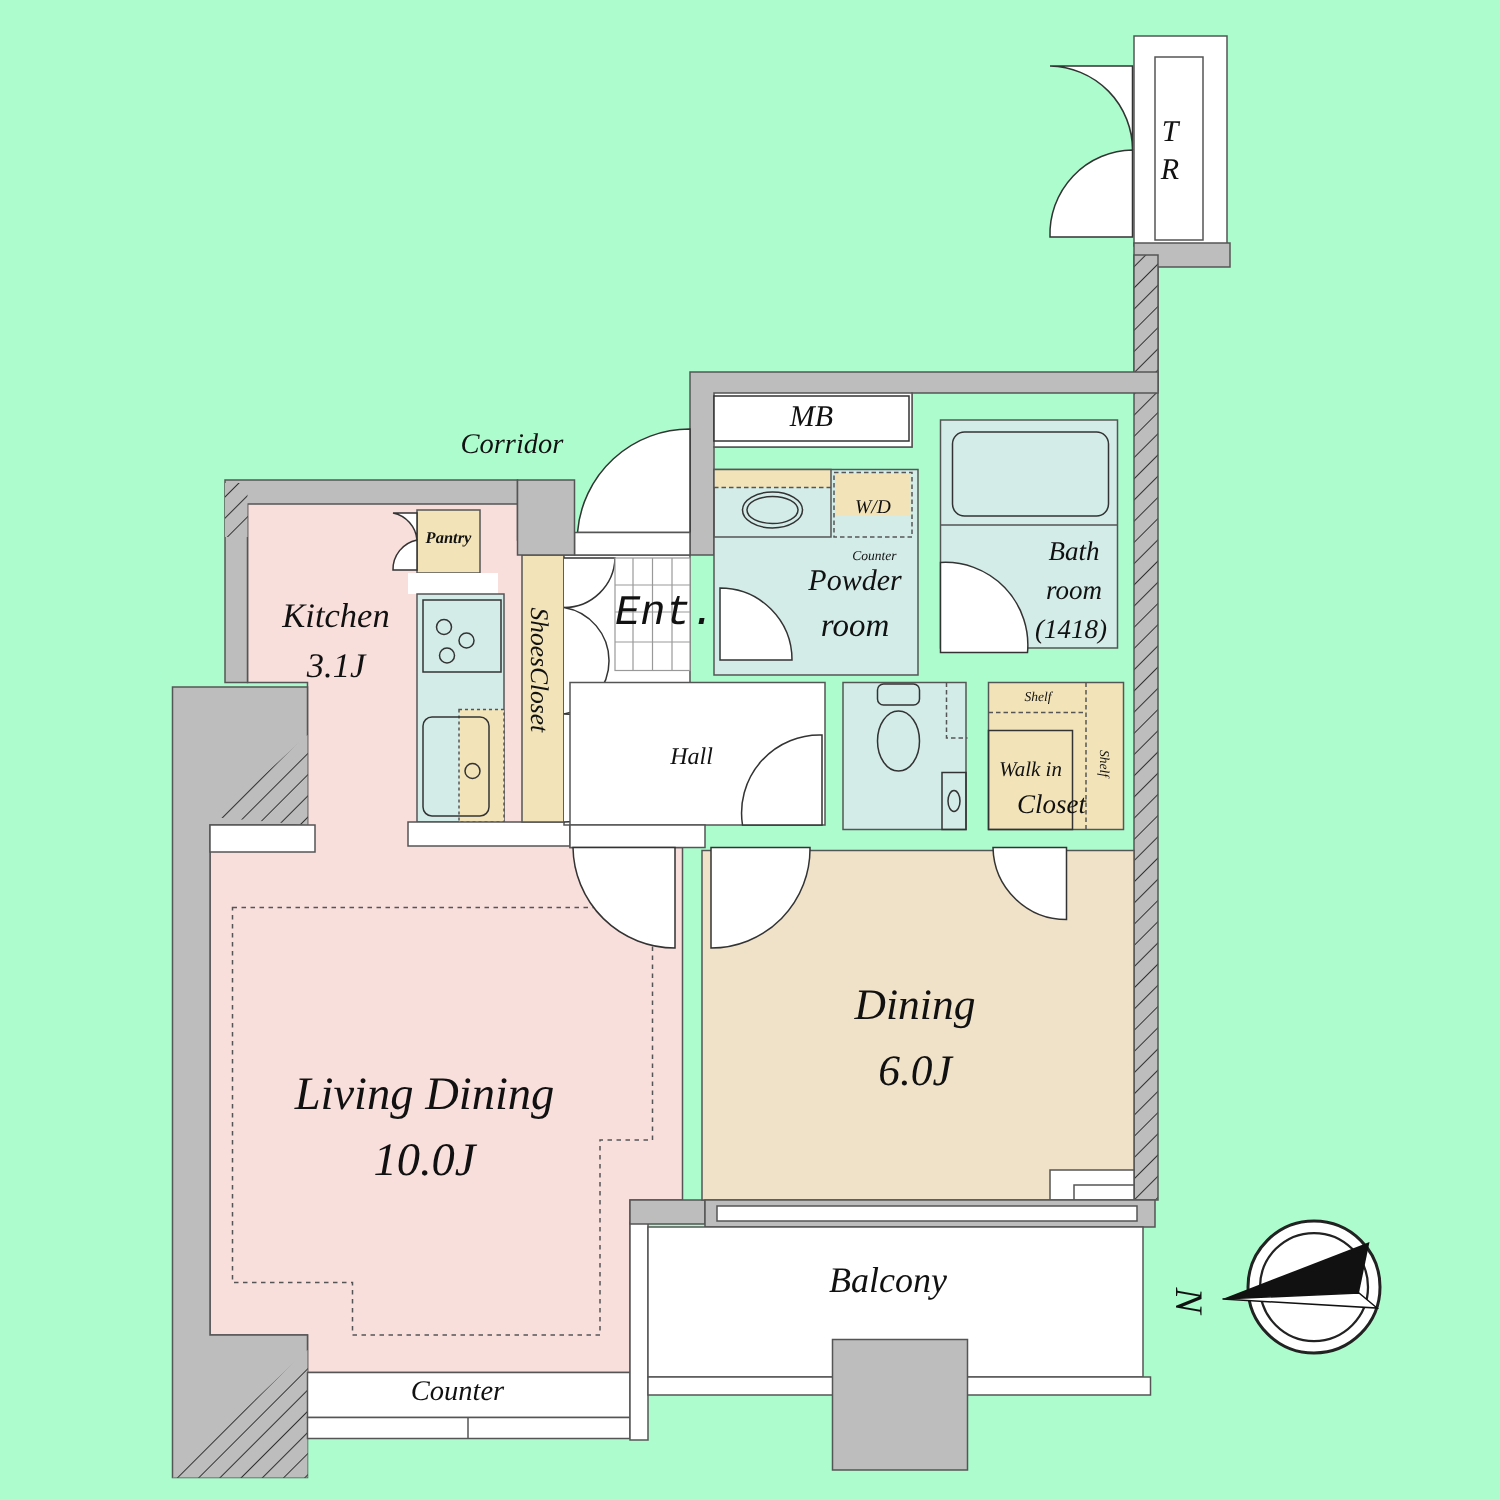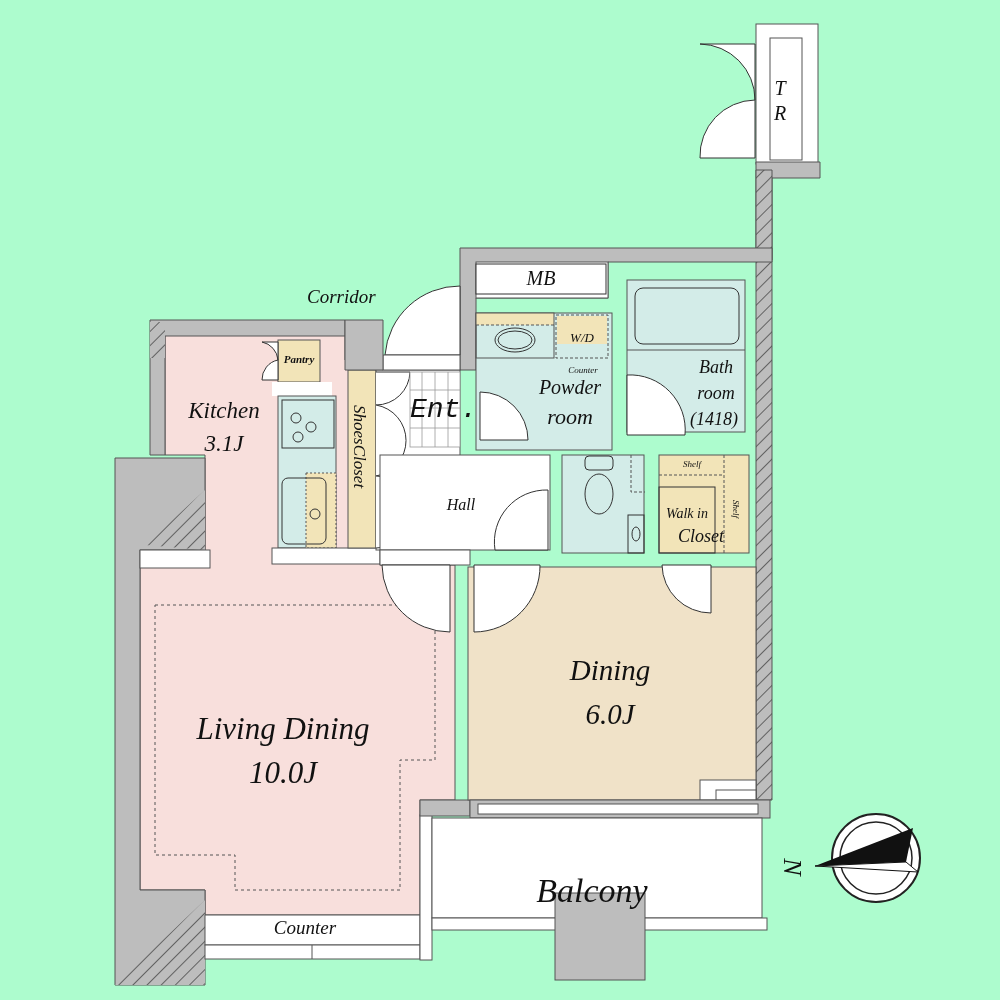--- a/index.html
+++ b/index.html
@@ -155,15 +155,15 @@
 <div class="lbl c" style="left:716px;top:384px;font-size:18px;">room</div>
 <div class="lbl c" style="left:714px;top:410px;font-size:18px;">(1418)</div>
 <div class="lbl c" style="left:692px;top:460px;font-size:9px;">Shelf</div>
 <div class="lbl" style="left:731px;top:500px;font-size:9px;writing-mode:vertical-rl;">Shelf</div>
 <div class="lbl c" style="left:687px;top:507px;font-size:14px;">Walk in</div>
 <div class="lbl c" style="left:687px;top:527px;font-size:18px;margin-left:14px;">Closet</div>
 <div class="lbl c" style="left:610px;top:656px;font-size:29px;">Dining</div>
 <div class="lbl c" style="left:610px;top:700px;font-size:29px;">6.0J</div>
 <div class="lbl c" style="left:283px;top:713px;font-size:31px;">Living Dining</div>
 <div class="lbl c" style="left:283px;top:757px;font-size:31px;">10.0J</div>
-<div class="lbl c" style="left:592px;top:842px;font-size:34px;margin-top:32px;">Balcony</div>
+<div class="lbl c" style="left:592px;top:842px;font-size:24px;">Balcony</div>
 <div class="lbl c" style="left:305px;top:918px;font-size:19px;">Counter</div>
 <div class="lbl" style="left:783px;top:854px;font-size:26px;transform:rotate(90deg);">N</div>
 
 </body></html>

